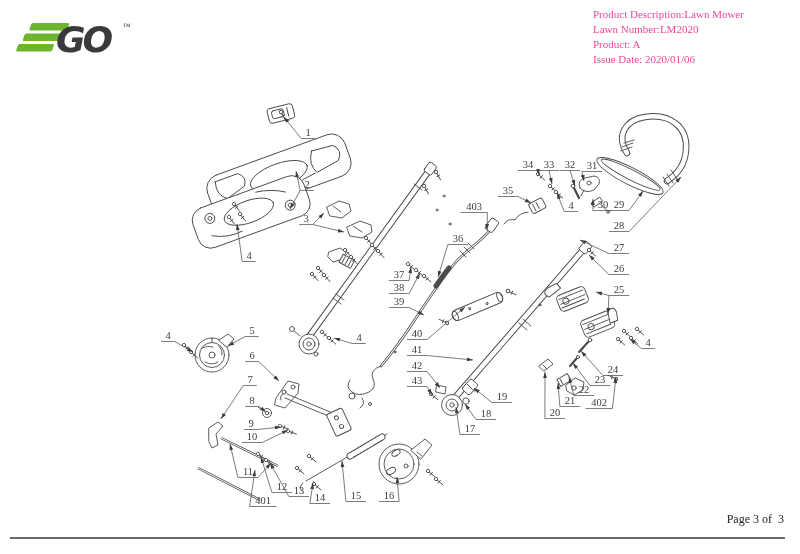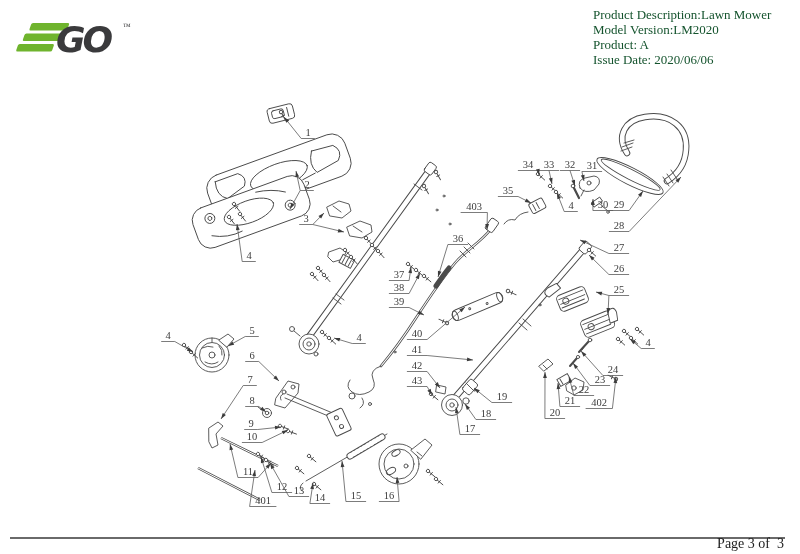--- a/index.html
+++ b/index.html
@@ -1,23 +1,23 @@
 <!DOCTYPE html>
 <html><head>
 <meta charset="utf-8">
 <style>
   html,body{margin:0;padding:0;background:#fff;}
   .page{position:relative;width:800px;height:554px;background:#fff;overflow:hidden;
         font-family:"Liberation Serif",serif;}
   .logo{position:absolute;left:8px;top:16px;}
-  .product-info{position:absolute;left:593px;top:7px;font-size:13px;line-height:15px;
-        color:#14532d;white-space:nowrap;}
+  .product-info{position:absolute;left:593px;top:7px;font-size:11px;line-height:15px;
+        color:#ec4899;white-space:nowrap;}
   #diagram{position:absolute;left:0;top:0;width:800px;height:554px;}
   .footer-line{position:absolute;left:10px;right:15px;top:537px;height:2px;background:#6a6a6a;}
-  .page-number{position:absolute;right:16px;top:536px;font-size:14px;color:#222;white-space:pre;}
+  .page-number{position:absolute;right:16px;top:512px;font-size:12px;color:#222;white-space:pre;}
   
   .d{stroke:#4a4a4a;stroke-width:.9;fill:none;stroke-linejoin:round;stroke-linecap:round;}
   .df{fill:#fff;stroke:#4a4a4a;}
   .tub{stroke:#4a4a4a;stroke-width:6.5;fill:none;stroke-linecap:round;}
   .tubi{stroke:#fff;stroke-width:4.6;fill:none;stroke-linecap:round;}
   .plbl{font:10.5px "Liberation Serif",serif;fill:#3c3c3c;stroke:none;}
   .ldr{stroke:#5a5a5a;stroke-width:.8;fill:none;}
   .arr{fill:#3c3c3c;stroke:none;}
 </style>
 </head>
@@ -32,23 +32,23 @@
         <rect x="23" y="17.5" width="40" height="7.5" rx="1.5"></rect>
         <rect x="20" y="28" width="36" height="7.5" rx="1.5"></rect>
       </g>
       <text x="48" y="36" font-family="DejaVu Sans, sans-serif" font-style="italic" font-weight="bold" font-size="36" fill="#3a3a3c" letter-spacing="-3">GO</text>
       <text x="115" y="13" font-size="8" fill="#3a3a3c">™</text>
     </svg>
   </div>
 
   <div class="product-info">
     <div>Product Description:Lawn Mower</div>
-    <div>Model Version:LM2020</div>
+    <div>Lawn Number:LM2020</div>
     <div>Product: A</div>
-    <div>Issue Date: 2020/06/06</div>
+    <div>Issue Date: 2020/01/06</div>
   </div>
 
   <svg id="diagram" viewBox="0 0 800 554">
 
     <g class="d" transform="rotate(-14 281 114)">
       <rect x="268" y="106" width="26" height="15" rx="3" class="df"></rect>
       <rect x="272" y="109" width="12" height="8" rx="2"></rect>
       <line x1="288" y1="109" x2="288" y2="118"></line>
     </g>
 

